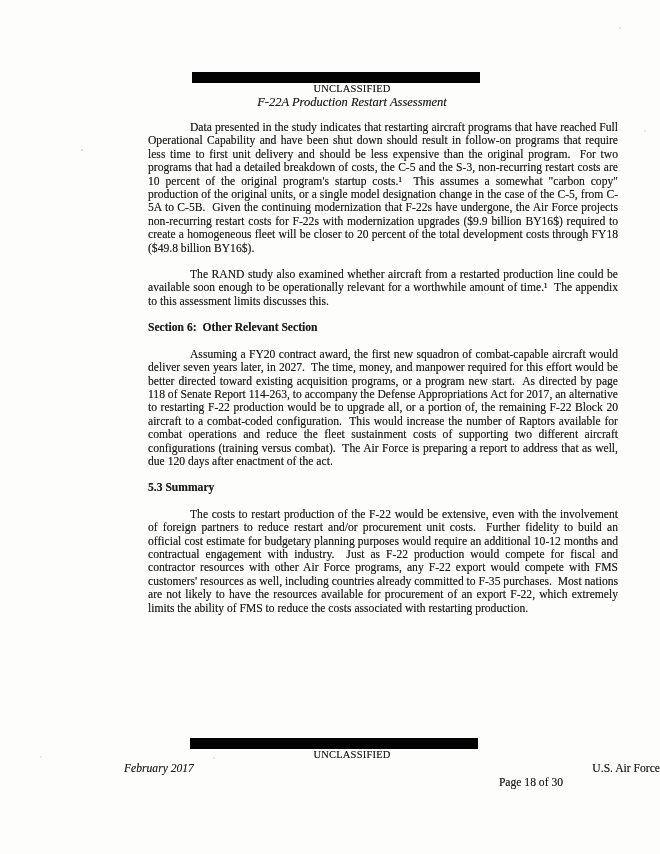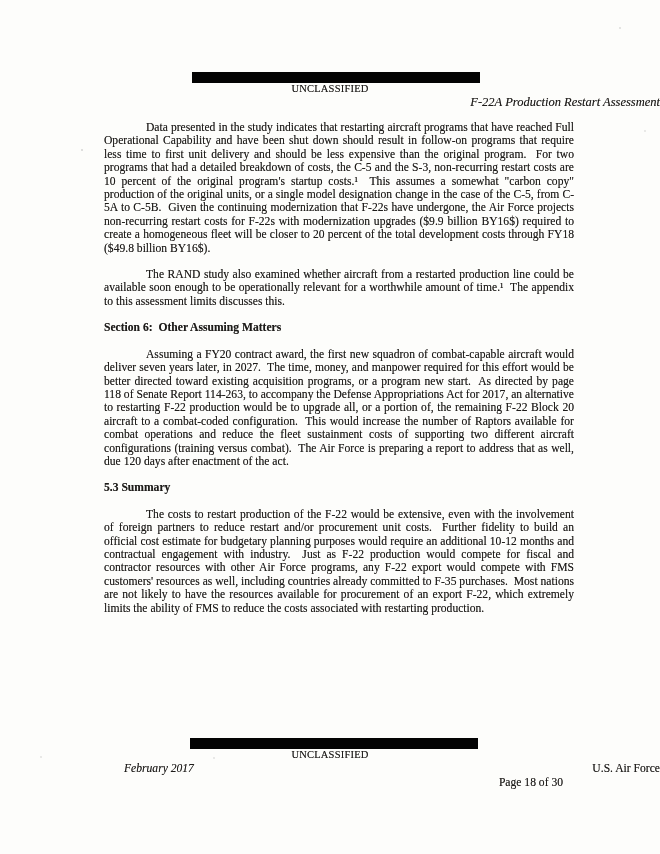--- a/index.html
+++ b/index.html
@@ -18,20 +18,21 @@
       radial-gradient(circle at 645px 131px, rgba(60,60,60,0.12) 0.6px, transparent 1.4px),
       radial-gradient(circle at 540px 127px, rgba(60,60,60,0.10) 0.6px, transparent 1.4px),
       radial-gradient(circle at 214px 758px, rgba(60,60,60,0.12) 0.6px, transparent 1.4px),
       radial-gradient(circle at 41px 757px, rgba(60,60,60,0.12) 0.6px, transparent 1.4px);
     font-family: "Liberation Serif", "DejaVu Serif", serif;
     color: #1e1c1a;
     overflow: hidden;
   }
   .scan-text {
     text-shadow: 0 0 0.6px rgba(30,28,26,0.55);
+    padding-left: 44px;
   }
   
   .doc-header {
     position: absolute;
     top: 72px;
     left: 0;
     right: 0;
     text-align: center;
   }
   .redaction-bar {
@@ -43,21 +44,20 @@
   }
   .classification {
     font-size: 10.5px;
     line-height: 12px;
     letter-spacing: 0.2px;
   }
   .doc-title {
     font-style: italic;
     font-size: 12.5px;
     line-height: 15px;
-    text-align: right;
   }
   
   .content {
     position: absolute;
     top: 121px;
     left: 104px;
     width: 470px;
     font-size: 11.6px;
     line-height: 13.4px;
     text-align: justify;
@@ -116,21 +116,21 @@
 
   <div class="doc-header">
     <div class="redaction-bar"></div>
     <div class="classification scan-text">UNCLASSIFIED</div>
     <div class="doc-title scan-text">F-22A Production Restart Assessment</div>
   </div>
 
   <div class="content scan-text">
     <p>Data presented in the study indicates that restarting aircraft programs that have reached Full Operational Capability and have been shut down should result in follow-on programs that require less time to first unit delivery and should be less expensive than the original program.  For two programs that had a detailed breakdown of costs, the C-5 and the S-3, non-recurring restart costs are 10 percent of the original program's startup costs.¹  This assumes a somewhat "carbon copy" production of the original units, or a single model designation change in the case of the C-5, from C-5A to C-5B.  Given the continuing modernization that F-22s have undergone, the Air Force projects non-recurring restart costs for F-22s with modernization upgrades ($9.9 billion BY16$) required to create a homogeneous fleet will be closer to 20 percent of the total development costs through FY18 ($49.8 billion BY16$).</p>
     <p>The RAND study also examined whether aircraft from a restarted production line could be available soon enough to be operationally relevant for a worthwhile amount of time.¹  The appendix to this assessment limits discusses this.</p>
-    <div class="heading">Section 6:  Other Assuming Matters</div>
+    <div class="heading">Section 6:  Other Relevant Section</div>
     <p>Assuming a FY20 contract award, the first new squadron of combat-capable aircraft would deliver seven years later, in 2027.  The time, money, and manpower required for this effort would be better directed toward existing acquisition programs, or a program new start.  As directed by page 118 of Senate Report 114-263, to accompany the Defense Appropriations Act for 2017, an alternative to restarting F-22 production would be to upgrade all, or a portion of, the remaining F-22 Block 20 aircraft to a combat-coded configuration.  This would increase the number of Raptors available for combat operations and reduce the fleet sustainment costs of supporting two different aircraft configurations (training versus combat).  The Air Force is preparing a report to address that as well, due 120 days after enactment of the act.</p>
     <div class="heading">5.3 Summary</div>
     <p>The costs to restart production of the F-22 would be extensive, even with the involvement of foreign partners to reduce restart and/or procurement unit costs.  Further fidelity to build an official cost estimate for budgetary planning purposes would require an additional 10-12 months and contractual engagement with industry.  Just as F-22 production would compete for fiscal and contractor resources with other Air Force programs, any F-22 export would compete with FMS customers' resources as well, including countries already committed to F-35 purchases.  Most nations are not likely to have the resources available for procurement of an export F-22, which extremely limits the ability of FMS to reduce the costs associated with restarting production.</p>
   </div>
 
   <div class="doc-footer">
     <div class="redaction-bar"></div>
     <div class="classification scan-text">UNCLASSIFIED</div>
   </div>
 

